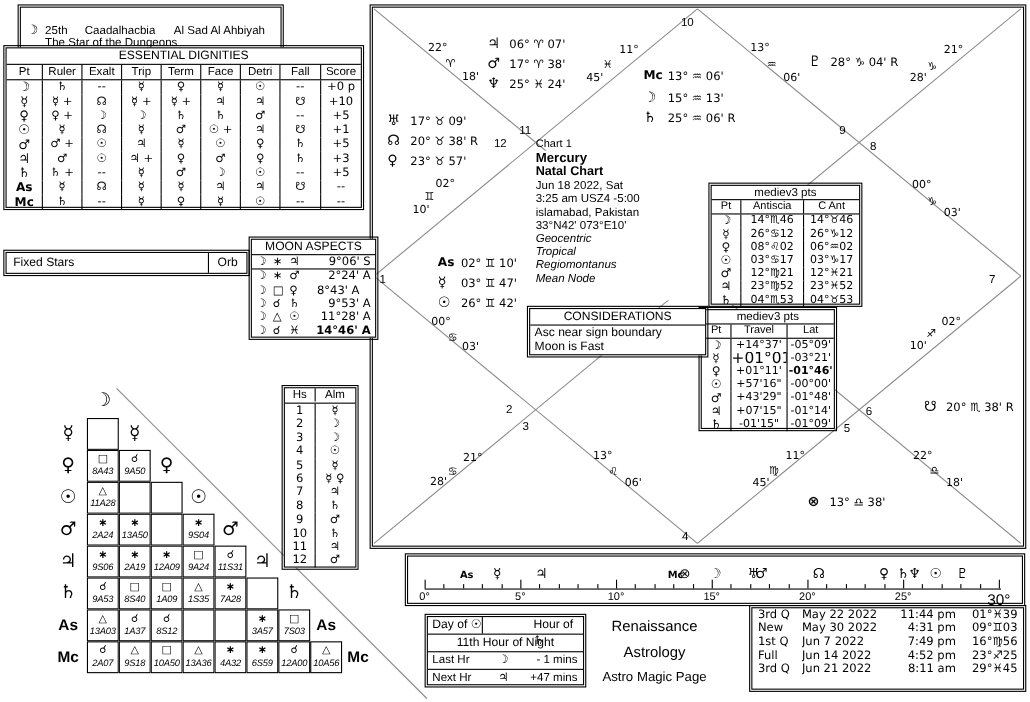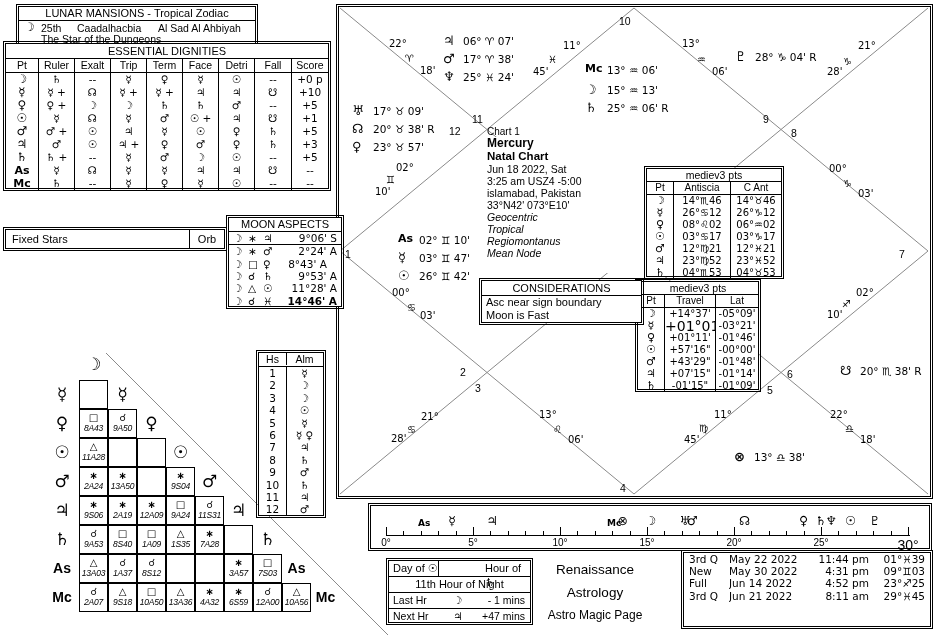--- a/index.html
+++ b/index.html
@@ -142,21 +142,20 @@
     <div style="position: absolute; left: 80px; top: 245px; font-size: 10.5px; font-family: &quot;DejaVu Sans&quot;, sans-serif; white-space: nowrap;">03° ♊ 47'</div>
     <div style="position: absolute; left: 59px; top: 261px; font-size: 13px; font-weight: bold; font-family: &quot;DejaVu Sans&quot;, sans-serif;">☉</div>
     <div style="position: absolute; left: 80px; top: 263px; font-size: 10.5px; font-family: &quot;DejaVu Sans&quot;, sans-serif; white-space: nowrap;">26° ♊ 42'</div>
     <div style="position: absolute; left: 501px; top: 356px; font-size: 13px; font-weight: bold; font-family: &quot;DejaVu Sans&quot;, sans-serif;">☋</div>
     <div style="position: absolute; left: 521px; top: 358px; font-size: 10.5px; font-family: &quot;DejaVu Sans&quot;, sans-serif; white-space: nowrap;">20° ♏ 38' R</div>
     <div style="position: absolute; left: 395px; top: 442px; font-size: 13px; font-weight: bold; font-family: &quot;DejaVu Sans&quot;, sans-serif;">⊗</div>
     <div style="position: absolute; left: 415px; top: 444px; font-size: 10.5px; font-family: &quot;DejaVu Sans&quot;, sans-serif; white-space: nowrap;">13° ♎ 38'</div>
   </div>
 
 <div class="dbl" id="mansions" style="left:18px;top:6px;width:238px;height:39px;">
-  <div class="ttl">LUNAR MANSIONS - Tropical Zodiac</div>
   <span class="abs g12 b glyph" style="left:5px;top:15px;">☽</span>
   <span class="abs" style="left:22px;top:16px;">25th</span>
   <span class="abs" style="left:58px;top:16px;">Caadalhacbia</span>
   <span class="abs" style="left:139px;top:16px;">Al Sad Al Ahbiyah</span>
   <span class="abs" style="left:22px;top:27px;">The Star of the Dungeons</span>
 </div>
 
 <div class="dbl" id="dignities" style="left:5px;top:43px;width:324px;height:146px;">
   <div class="ttl" style="height:14px;line-height:14px;">ESSENTIAL DIGNITIES</div>
   <div id="dig-head" class="dig-row" style="border-bottom:1px solid #000;font-family:'Liberation Sans',sans-serif;">
@@ -380,21 +379,21 @@
         <div class="ptc last" style="width: 42px; font-weight: normal; font-size: 10px;">-05°09'</div>
       </div>
       <div class="pt-row">
         <div class="ptc" style="width: 26px; font-weight: bold; font-size: 11px;">☿</div>
         <div class="ptc" style="width: 50px; font-weight: normal; font-size: 14px;">+01°01'</div>
         <div class="ptc last" style="width: 42px; font-weight: normal; font-size: 10px;">-03°21'</div>
       </div>
       <div class="pt-row">
         <div class="ptc" style="width: 26px; font-weight: bold; font-size: 11px;">♀</div>
         <div class="ptc" style="width: 50px; font-weight: normal; font-size: 10px;">+01°11'</div>
-        <div class="ptc last" style="width: 42px; font-weight: normal; font-size: 10px;">-01°46'</div>
+        <div class="ptc last" style="width: 42px; font-weight: bold; font-size: 10px;">-01°46'</div>
       </div>
       <div class="pt-row">
         <div class="ptc" style="width: 26px; font-weight: bold; font-size: 11px;">☉</div>
         <div class="ptc" style="width: 50px; font-weight: normal; font-size: 10px;">+57'16"</div>
         <div class="ptc last" style="width: 42px; font-weight: normal; font-size: 10px;">-00°00'</div>
       </div>
       <div class="pt-row">
         <div class="ptc" style="width: 26px; font-weight: bold; font-size: 11px;">♂</div>
         <div class="ptc" style="width: 50px; font-weight: normal; font-size: 10px;">+43'29"</div>
         <div class="ptc last" style="width: 42px; font-weight: normal; font-size: 10px;">-01°48'</div>
@@ -717,20 +716,26 @@
         <div class="ph-c" style="width: 56px; text-align: right;">11:44 pm</div>
         <div class="ph-c" style="flex: 1 1 0%; text-align: right; padding-right: 5px;">01°♓39</div>
       </div>
       <div class="ph-row">
         <div class="ph-c" style="width: 40px; padding-left: 5px;">New</div>
         <div class="ph-c" style="width: 84px;">May 30 2022</div>
         <div class="ph-c" style="width: 56px; text-align: right;">4:31 pm</div>
         <div class="ph-c" style="flex: 1 1 0%; text-align: right; padding-right: 5px;">09°♊03</div>
       </div>
       <div class="ph-row">
+        <div class="ph-c" style="width: 40px; padding-left: 5px;">1st Q</div>
+        <div class="ph-c" style="width: 84px;">Jun 7 2022</div>
+        <div class="ph-c" style="width: 56px; text-align: right;">7:49 pm</div>
+        <div class="ph-c" style="flex: 1 1 0%; text-align: right; padding-right: 5px;">16°♍56</div>
+      </div>
+      <div class="ph-row">
         <div class="ph-c" style="width: 40px; padding-left: 5px;">Full</div>
         <div class="ph-c" style="width: 84px;">Jun 14 2022</div>
         <div class="ph-c" style="width: 56px; text-align: right;">4:52 pm</div>
         <div class="ph-c" style="flex: 1 1 0%; text-align: right; padding-right: 5px;">23°♐25</div>
       </div>
       <div class="ph-row">
         <div class="ph-c" style="width: 40px; padding-left: 5px;">3rd Q</div>
         <div class="ph-c" style="width: 84px;">Jun 21 2022</div>
         <div class="ph-c" style="width: 56px; text-align: right;">8:11 am</div>
         <div class="ph-c" style="flex: 1 1 0%; text-align: right; padding-right: 5px;">29°♓45</div>

